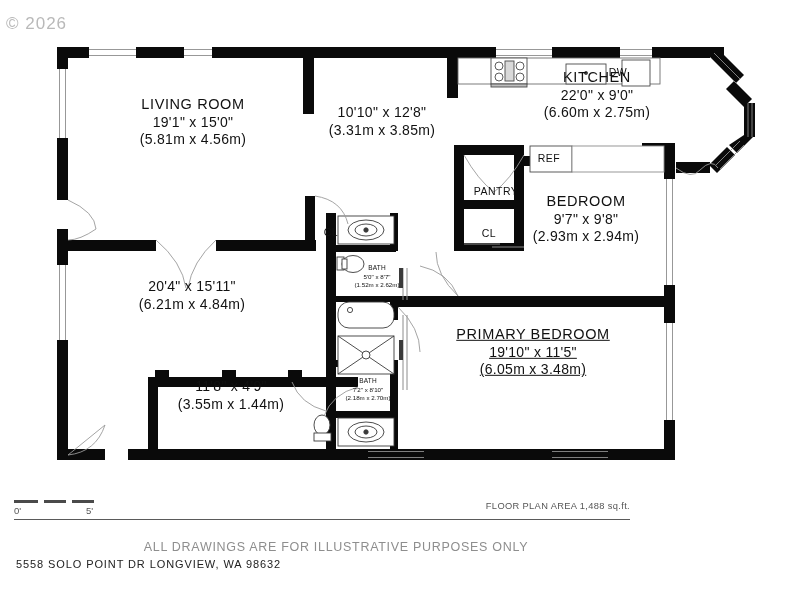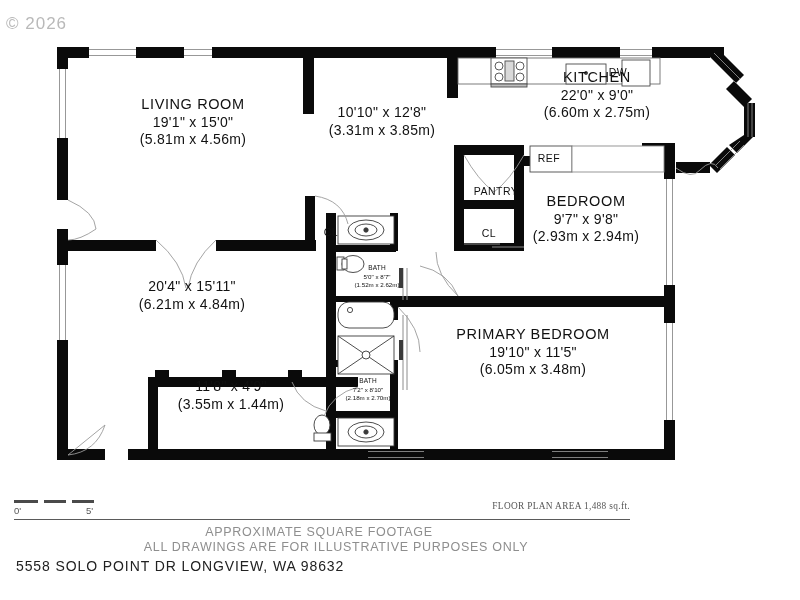--- a/index.html
+++ b/index.html
@@ -54,37 +54,37 @@
     position: absolute; top: 3px; height: 2.5px; background: #4a4a4a;
   }
   .scale-nums { position: relative; height: 12px; }
   .scale-nums span {
     position: absolute; top: -1px; font-size: 9.5px; color: #555;
     font-family: "Liberation Sans", sans-serif;
   }
   .area-note {
     position: absolute; right: 8px; top: 501px;
     font-size: 9.3px; color: #555; letter-spacing: 0.35px;
-    font-family: Liberation Serif, serif;
+    font-family: Liberation Sans, sans-serif;
   }
   .hrule {
     position: absolute; left: 14px; right: 8px; top: 519px;
     height: 1.4px; background: #5a5a5a;
   }
   .disc {
     position: absolute; left: 0; right: 0;
     text-align: center; color: #8e8e8e;
     font-size: 12.5px; letter-spacing: 0.7px;
     font-family: "Liberation Sans", sans-serif;
   }
   .disc.l1 { top: 525px; }
   .disc.l2 { top: 540px; padding-left: 34px; }
   .addr {
     position: absolute; left: 16px; top: 558px;
-    font-size: 14px; color: #222; letter-spacing: 0.9px;
+    font-size: 11px; color: #222; letter-spacing: 0.9px;
     font-family: "Liberation Sans", sans-serif;
   }
 </style>
 </head>
 <body>
 
 <div id="root">
 
   <div class="wm">© 2026</div>
 
@@ -330,21 +330,21 @@
   </div>
   <div class="rlabel" style="left: 586px; top: 219px; transform: translate(-50%, -50%);">
     <div class="nm">BEDROOM</div>
     <div class="d1">9'7" x 9'8"</div>
     <div class="d2">(2.93m x 2.94m)</div>
   </div>
   <div class="rlabel" style="left: 192px; top: 296px; transform: translate(-50%, -50%);">
     <div class="d1">20'4" x 15'11"</div>
     <div class="d2">(6.21m x 4.84m)</div>
   </div>
-  <div class="rlabel" style="left: 533px; top: 352px; transform: translate(-50%, -50%);">
+  <div class="rlabel" style="left: 533px; top: 352px; transform: translate(-50%, -50%); text-decoration: underline;">
     <div class="nm">PRIMARY BEDROOM</div>
     <div class="d1">19'10" x 11'5"</div>
     <div class="d2">(6.05m x 3.48m)</div>
   </div>
   <div class="rlabel" style="left: 231px; top: 396px; transform: translate(-50%, -50%);">
     <div class="d1">11'8" x 4'9"</div>
     <div class="d2">(3.55m x 1.44m)</div>
   </div>
   <div class="rlabel sm" style="left: 377px; top: 277px; transform: translate(-50%, -50%);">
     <div class="nm">BATH</div>
@@ -371,17 +371,16 @@
     </div>
     <div class="scale-nums">
       <span style="left:0px;">0'</span>
       <span style="left:72px;">5'</span>
     </div>
   </div>
 
   <div class="area-note">FLOOR PLAN AREA 1,488 sq.ft.</div>
   <div class="hrule"></div>
 
-  <div class="disc l1">APPROXIMATE SQUARE FOOTAGE</div>
   <div class="disc l2">ALL DRAWINGS ARE FOR ILLUSTRATIVE PURPOSES ONLY</div>
   <div class="addr">5558 SOLO POINT DR LONGVIEW, WA 98632</div>
 
 </div>
 
 </body></html>

